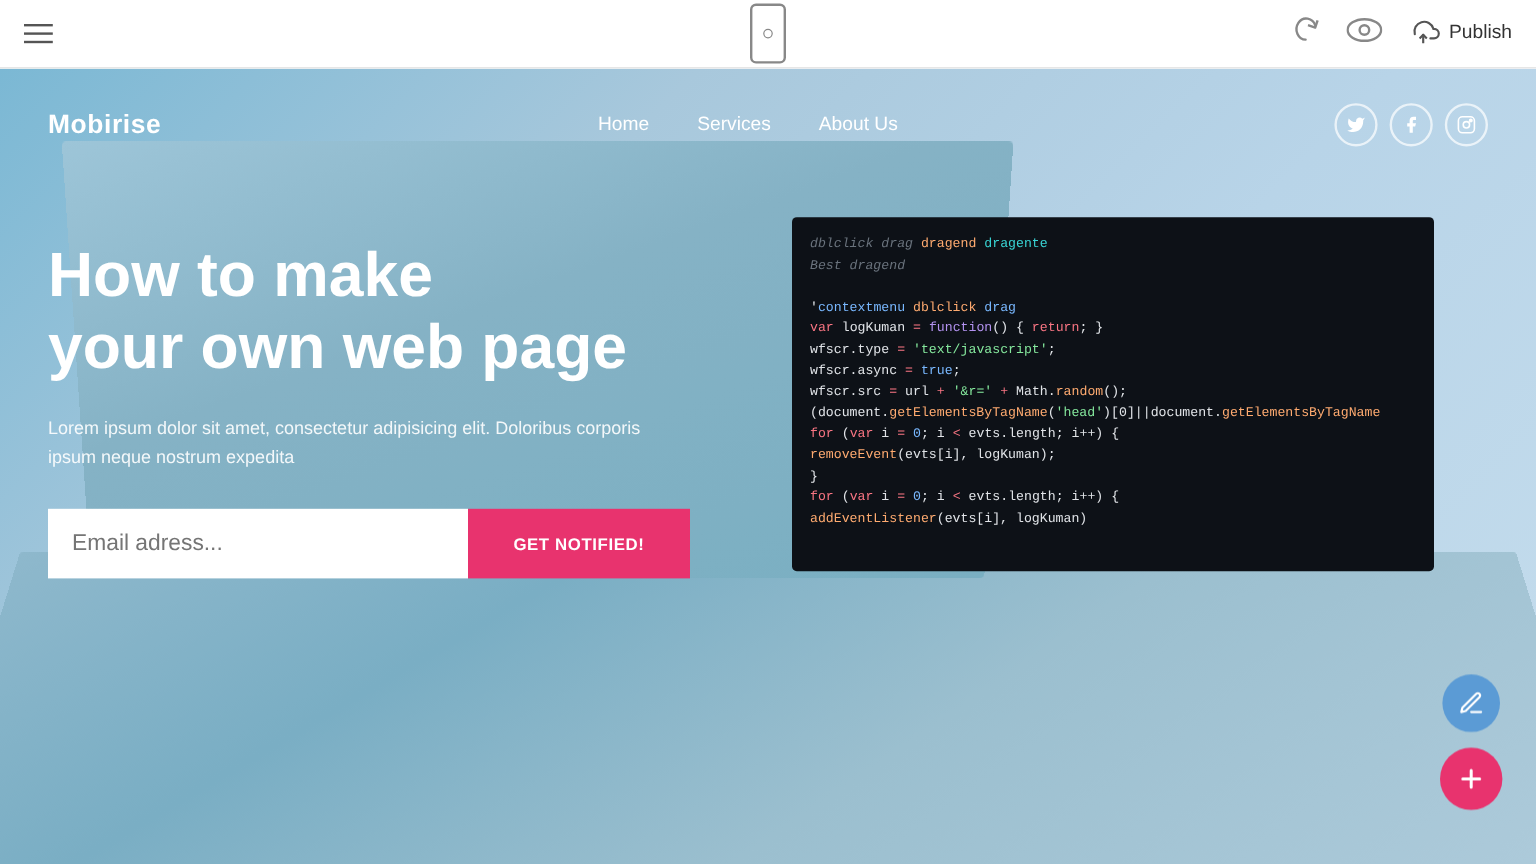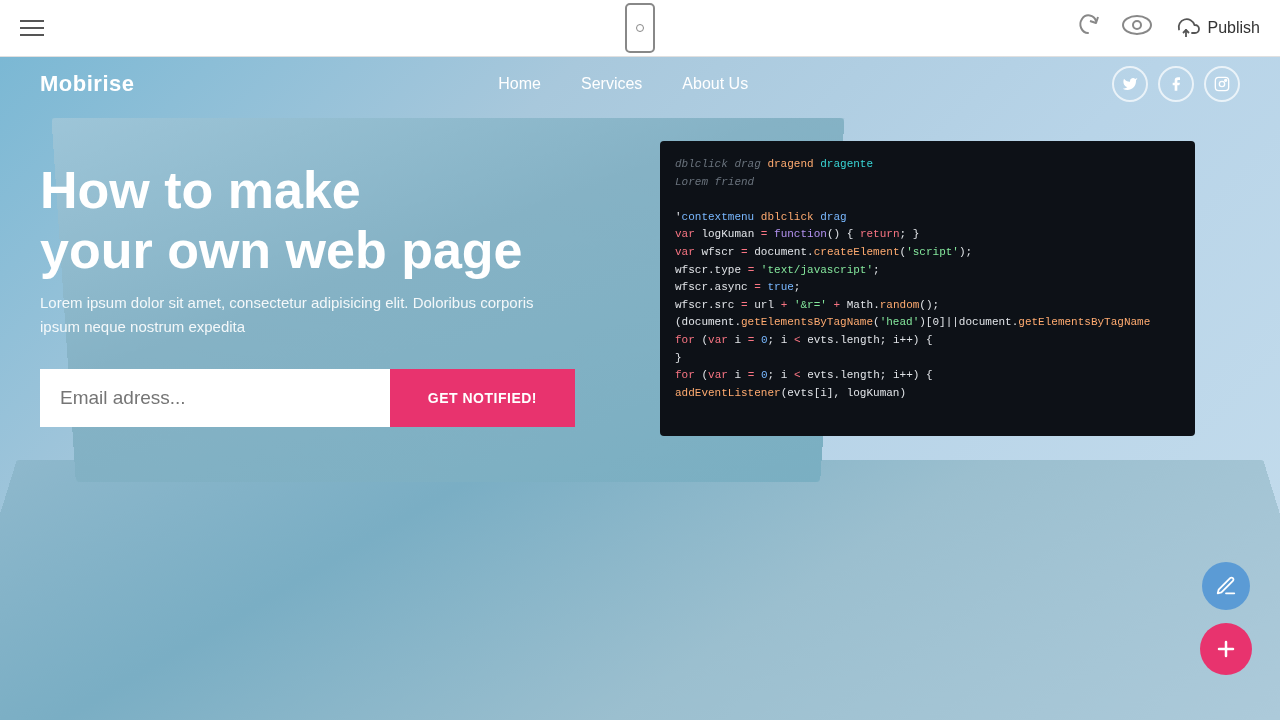--- a/index.html
+++ b/index.html
@@ -69,21 +69,21 @@
       border-radius: 4px;
     }
 
     
     .site-navbar {
       position: relative;
       z-index: 10;
       display: flex;
       align-items: center;
       justify-content: space-between;
-      padding: 9px 40px;
+      padding: 29px 40px;
     }
     .site-logo {
       color: #fff;
       font-size: 22px;
       font-weight: bold;
       letter-spacing: 0.5px;
     }
     .site-nav-links {
       display: flex;
       align-items: center;
@@ -123,21 +123,21 @@
     .hero-text {
       flex: 1;
       max-width: 600px;
       padding-top: 20px;
     }
     .hero-title {
       color: #fff;
       font-size: 52px;
       font-weight: 700;
       line-height: 1.15;
-      margin-bottom: 10px;
+      margin-bottom: 25px;
     }
     .hero-subtitle {
       color: rgba(255,255,255,0.9);
       font-size: 15px;
       line-height: 1.6;
       margin-bottom: 30px;
       max-width: 520px;
     }
     .email-form {
       display: flex;
@@ -312,30 +312,30 @@
       <p class="hero-subtitle">Lorem ipsum dolor sit amet, consectetur adipisicing elit. Doloribus corporis ipsum neque nostrum expedita</p>
       <div class="email-form">
         <input type="email" class="email-input" placeholder="Email adress..." style="">
         <button class="notify-btn">GET NOTIFIED!</button>
       </div>
     </div>
 
     <div class="code-image">
       <div class="code-content">
         <span class="code-line"><span class="c-gray">dblclick drag </span><span class="c-orange">dragend</span> <span class="c-cyan">dragente</span></span>
-        <span class="code-line"><span class="c-gray">Lorem friend</span></span>
+        <span class="code-line"><span class="c-gray">Best dragend</span></span>
         <span class="code-line">&nbsp;</span>
         <span class="code-line"><span class="c-white">  '</span><span class="c-blue">contextmenu</span> <span class="c-orange">dblclick</span> <span class="c-blue">drag</span></span>
         <span class="code-line"><span class="c-pink">var</span>  <span class="c-white">logKuman</span> <span class="c-pink">=</span> <span class="c-purple">function</span><span class="c-white">() { </span><span class="c-pink">return</span><span class="c-white">; }</span></span>
-        <span class="code-line"><span class="c-pink">var</span>  <span class="c-white">wfscr</span> <span class="c-pink">=</span> <span class="c-white">document.</span><span class="c-orange">createElement</span><span class="c-white">(</span><span class="c-green">'script'</span><span class="c-white">);</span></span>
         <span class="code-line"><span class="c-white">wfscr.type</span> <span class="c-pink">=</span> <span class="c-green">'text/javascript'</span><span class="c-white">;</span></span>
         <span class="code-line"><span class="c-white">wfscr.async</span> <span class="c-pink">=</span> <span class="c-blue">true</span><span class="c-white">;</span></span>
         <span class="code-line"><span class="c-white">wfscr.src</span> <span class="c-pink">=</span> <span class="c-white">url</span> <span class="c-pink">+</span> <span class="c-green">'&amp;r='</span> <span class="c-pink">+</span> <span class="c-white">Math.</span><span class="c-orange">random</span><span class="c-white">();</span></span>
         <span class="code-line"><span class="c-white">(document.</span><span class="c-orange">getElementsByTagName</span><span class="c-white">(</span><span class="c-green">'head'</span><span class="c-white">)[0]||document.</span><span class="c-orange">getElementsByTagName</span></span>
         <span class="code-line"><span class="c-pink">for</span> <span class="c-white">(</span><span class="c-pink">var</span> <span class="c-white">i</span> <span class="c-pink">=</span> <span class="c-blue">0</span><span class="c-white">; i</span> <span class="c-pink">&lt;</span> <span class="c-white">evts.length; i++) {</span></span>
+        <span class="code-line"><span class="c-white">  </span><span class="c-orange">removeEvent</span><span class="c-white">(evts[i], logKuman);</span></span>
         <span class="code-line"><span class="c-white">}</span></span>
         <span class="code-line"><span class="c-pink">for</span> <span class="c-white">(</span><span class="c-pink">var</span> <span class="c-white">i</span> <span class="c-pink">=</span> <span class="c-blue">0</span><span class="c-white">; i</span> <span class="c-pink">&lt;</span> <span class="c-white">evts.length; i++) {</span></span>
         <span class="code-line"><span class="c-white">  </span><span class="c-orange">addEventListener</span><span class="c-white">(evts[i], logKuman)</span></span>
 
       </div>
     </div>
   </div>
 
   <div class="float-pencil">
     <svg width="22" height="22" viewBox="0 0 24 24" fill="none" stroke="white" stroke-width="2" stroke-linecap="round" stroke-linejoin="round">

